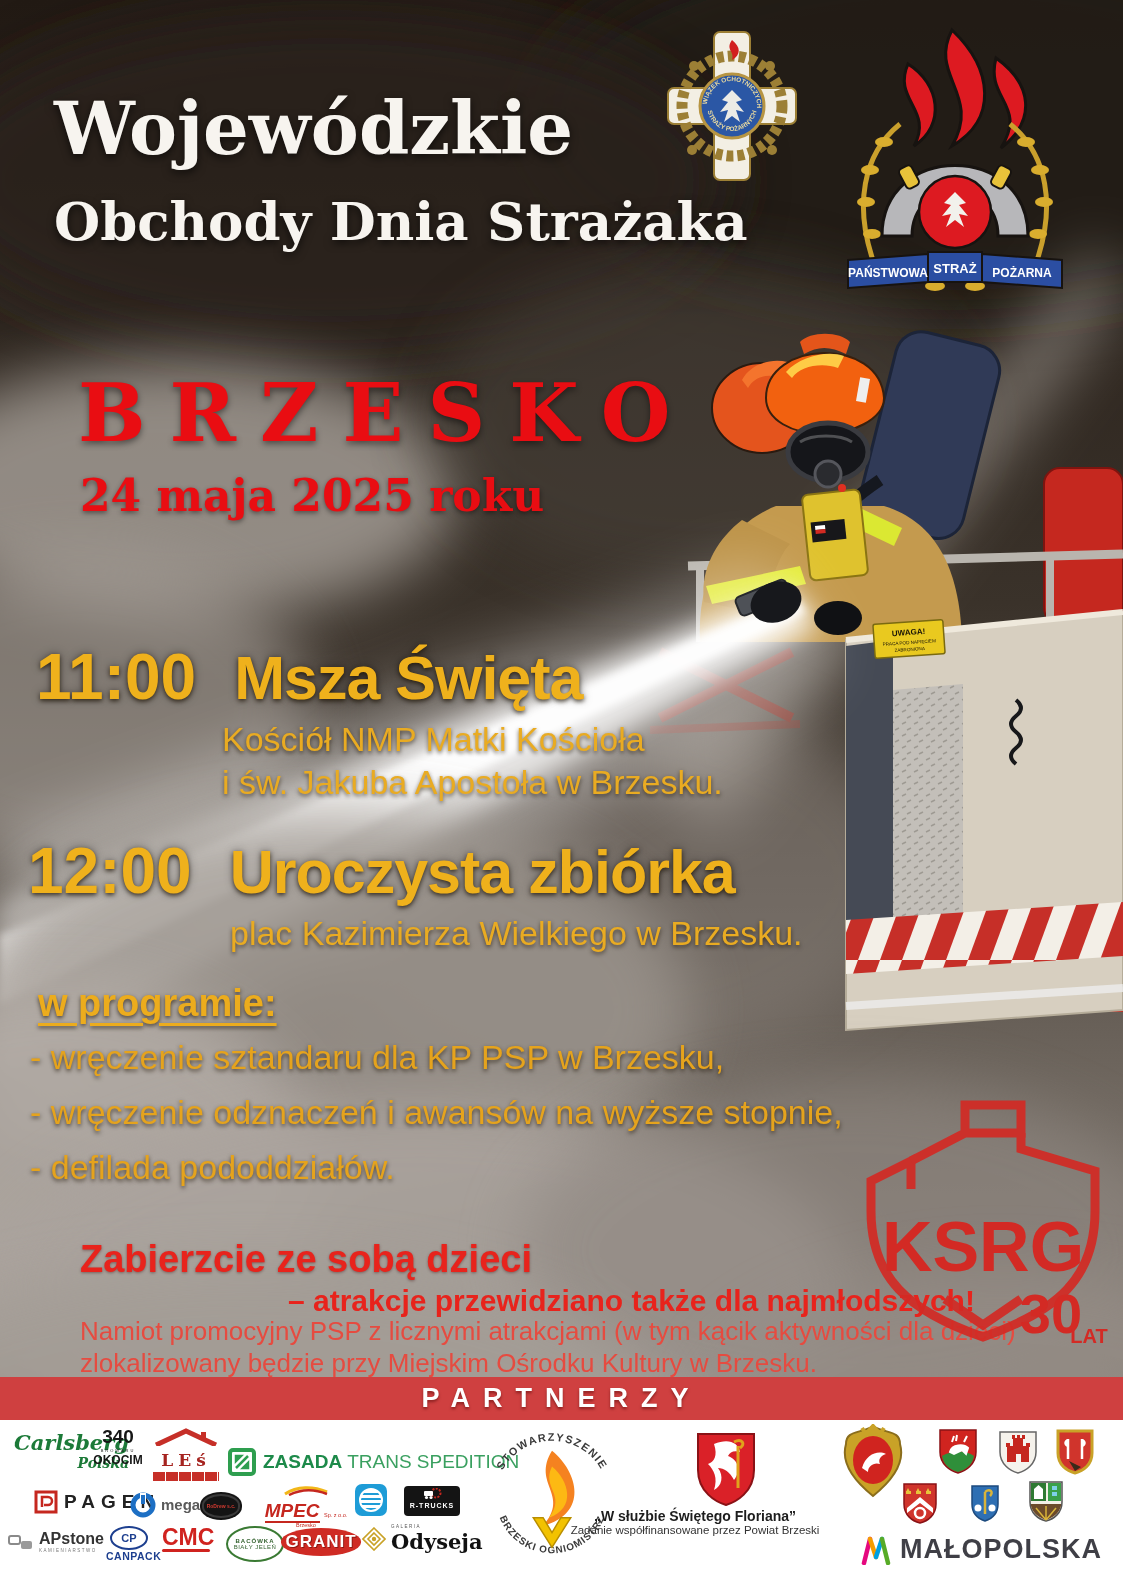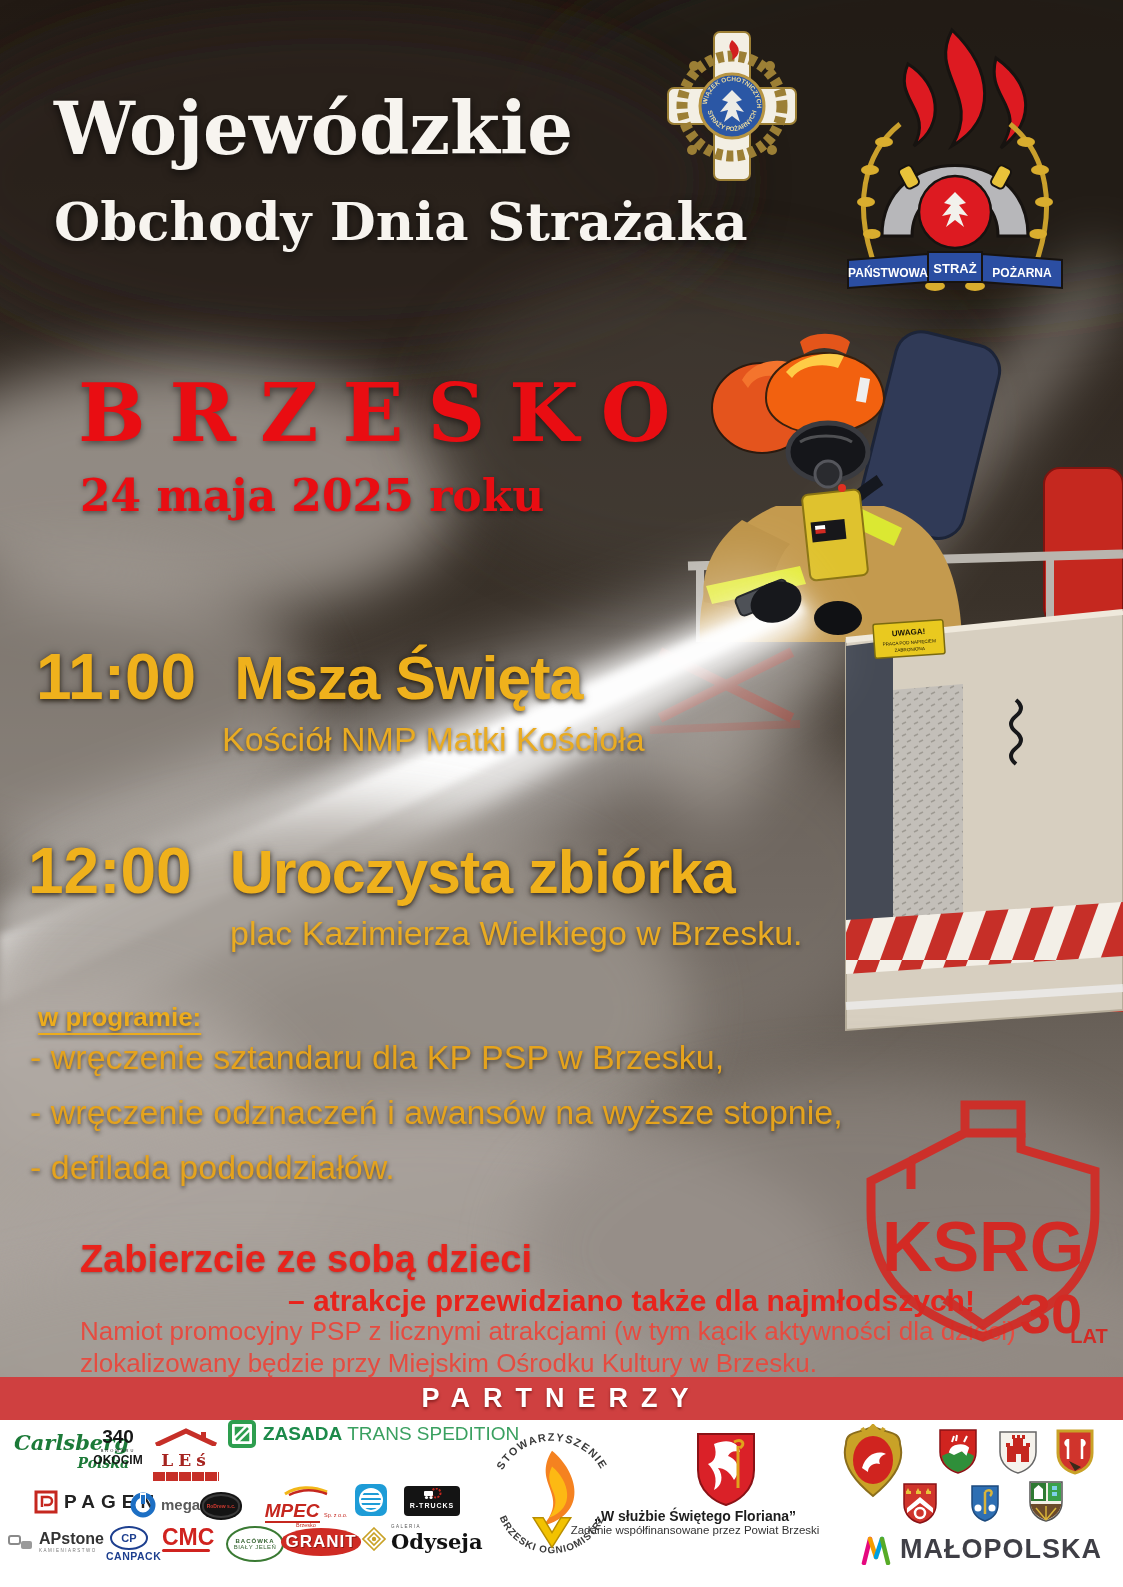--- a/index.html
+++ b/index.html
@@ -20,23 +20,23 @@
          text-shadow:0 2px 4px rgba(30,20,5,.7),0 0 10px rgba(0,0,0,.35);}
   .sched .t{font-size:64px;font-weight:bold;}
   .sched .n{font-size:61px;font-weight:bold;margin-left:38px;letter-spacing:-1px;}
   .sched1{left:36px;top:640px;}
   .sched2{left:28px;top:834px;}
   .sub{color:#e9ab22;font-size:34px;line-height:43px;
        text-shadow:0 2px 4px rgba(30,20,5,.65);}
   .sub1{left:222px;top:718px;}
   .sub2{left:230px;top:912px;}
   
-  .prog-head{left:38px;top:982px;font-size:26px;font-weight:bold;color:#ecac1d;
+  .prog-head{left:38px;top:982px;font-size:38px;font-weight:bold;color:#ecac1d;
              text-decoration:underline;text-underline-offset:7px;
-             text-shadow:0 2px 4px rgba(30,20,5,.7);margin-top:20px;}
+             text-shadow:0 2px 4px rgba(30,20,5,.7);}
   .prog-list{left:30px;top:1030px;font-size:34px;line-height:55px;color:#e5a31d;
              text-shadow:0 2px 4px rgba(30,20,5,.7);}
   
   .kids-h{left:80px;top:1238px;font-size:38px;font-weight:bold;color:#e8231c;
           text-shadow:0 1px 3px rgba(60,0,0,.4);}
   .kids-s{left:288px;top:1284px;font-size:30px;font-weight:bold;color:#e8231c;}
   .kids-b{left:80px;top:1315px;font-size:26px;line-height:32px;color:#e64b40;}
   
   .pbar{left:0;top:1377px;width:1123px;height:43px;background:#cf4040;}
   .pbar span{display:block;text-align:center;line-height:43px;color:#fff;font-weight:bold;
@@ -250,20 +250,21 @@
   <div class="abs title2">Obchody Dnia Strażaka</div>
   <div class="abs city">BRZESKO</div>
   <div class="abs dateline">24 maja 2025 roku</div>
 
   <div class="abs sched sched1">
     <span class="t">11:00</span>
     <span class="n">Msza Święta</span>
   </div>
   <div class="abs sub sub1">
     <div>Kościół NMP Matki Kościoła</div>
+    <div>i św. Jakuba Apostoła w Brzesku.</div>
   </div>
   <div class="abs sched sched2">
     <span class="t">12:00</span>
     <span class="n">Uroczysta zbiórka</span>
   </div>
   <div class="abs sub sub2">
     <div>plac Kazimierza Wielkiego w Brzesku.</div>
   </div>
 
   <div class="abs prog-head">w programie:</div>
@@ -309,21 +310,21 @@
       <div style="font-size:12px;font-weight:800;">OKOCIM</div>
     </div>
     <div class="abs" style="left:153px;top:8px;width:66px;text-align:center;">
       <svg width="66" height="18" viewBox="0 0 66 18">
         <path d="M3,17 L33,3 L63,17" stroke="#c62f28" stroke-width="5" fill="none"></path>
         <rect x="48" y="4" width="5" height="8" fill="#c62f28"></rect>
       </svg>
       <div class="les-l">LEś</div>
       <div class="brick"></div>
     </div>
-    <div class="abs lgrow" style="left:228px;top:0;">
+    <div class="abs lgrow" style="left:228px;top:28px;">
       <svg width="28" height="28" viewBox="0 0 28 28" style="margin-right:7px;">
         <rect x="2" y="2" width="24" height="24" rx="3" fill="#fff" stroke="#2e9e4f" stroke-width="4"></rect>
         <path d="M8,20 L20,8 M8,8 l5,0 l-5,5 Z M20,20 l-5,0 l5,-5 Z" stroke="#2e9e4f" stroke-width="2.5" fill="#2e9e4f"></path>
       </svg>
       <span class="zas-b">ZASADA</span>
       <span class="zas-r">TRANS SPEDITION</span>
     </div>
 
     <div class="abs lgrow" style="left:34px;top:70px;">
       <svg width="24" height="24" viewBox="0 0 24 24" style="margin-right:6px;">

